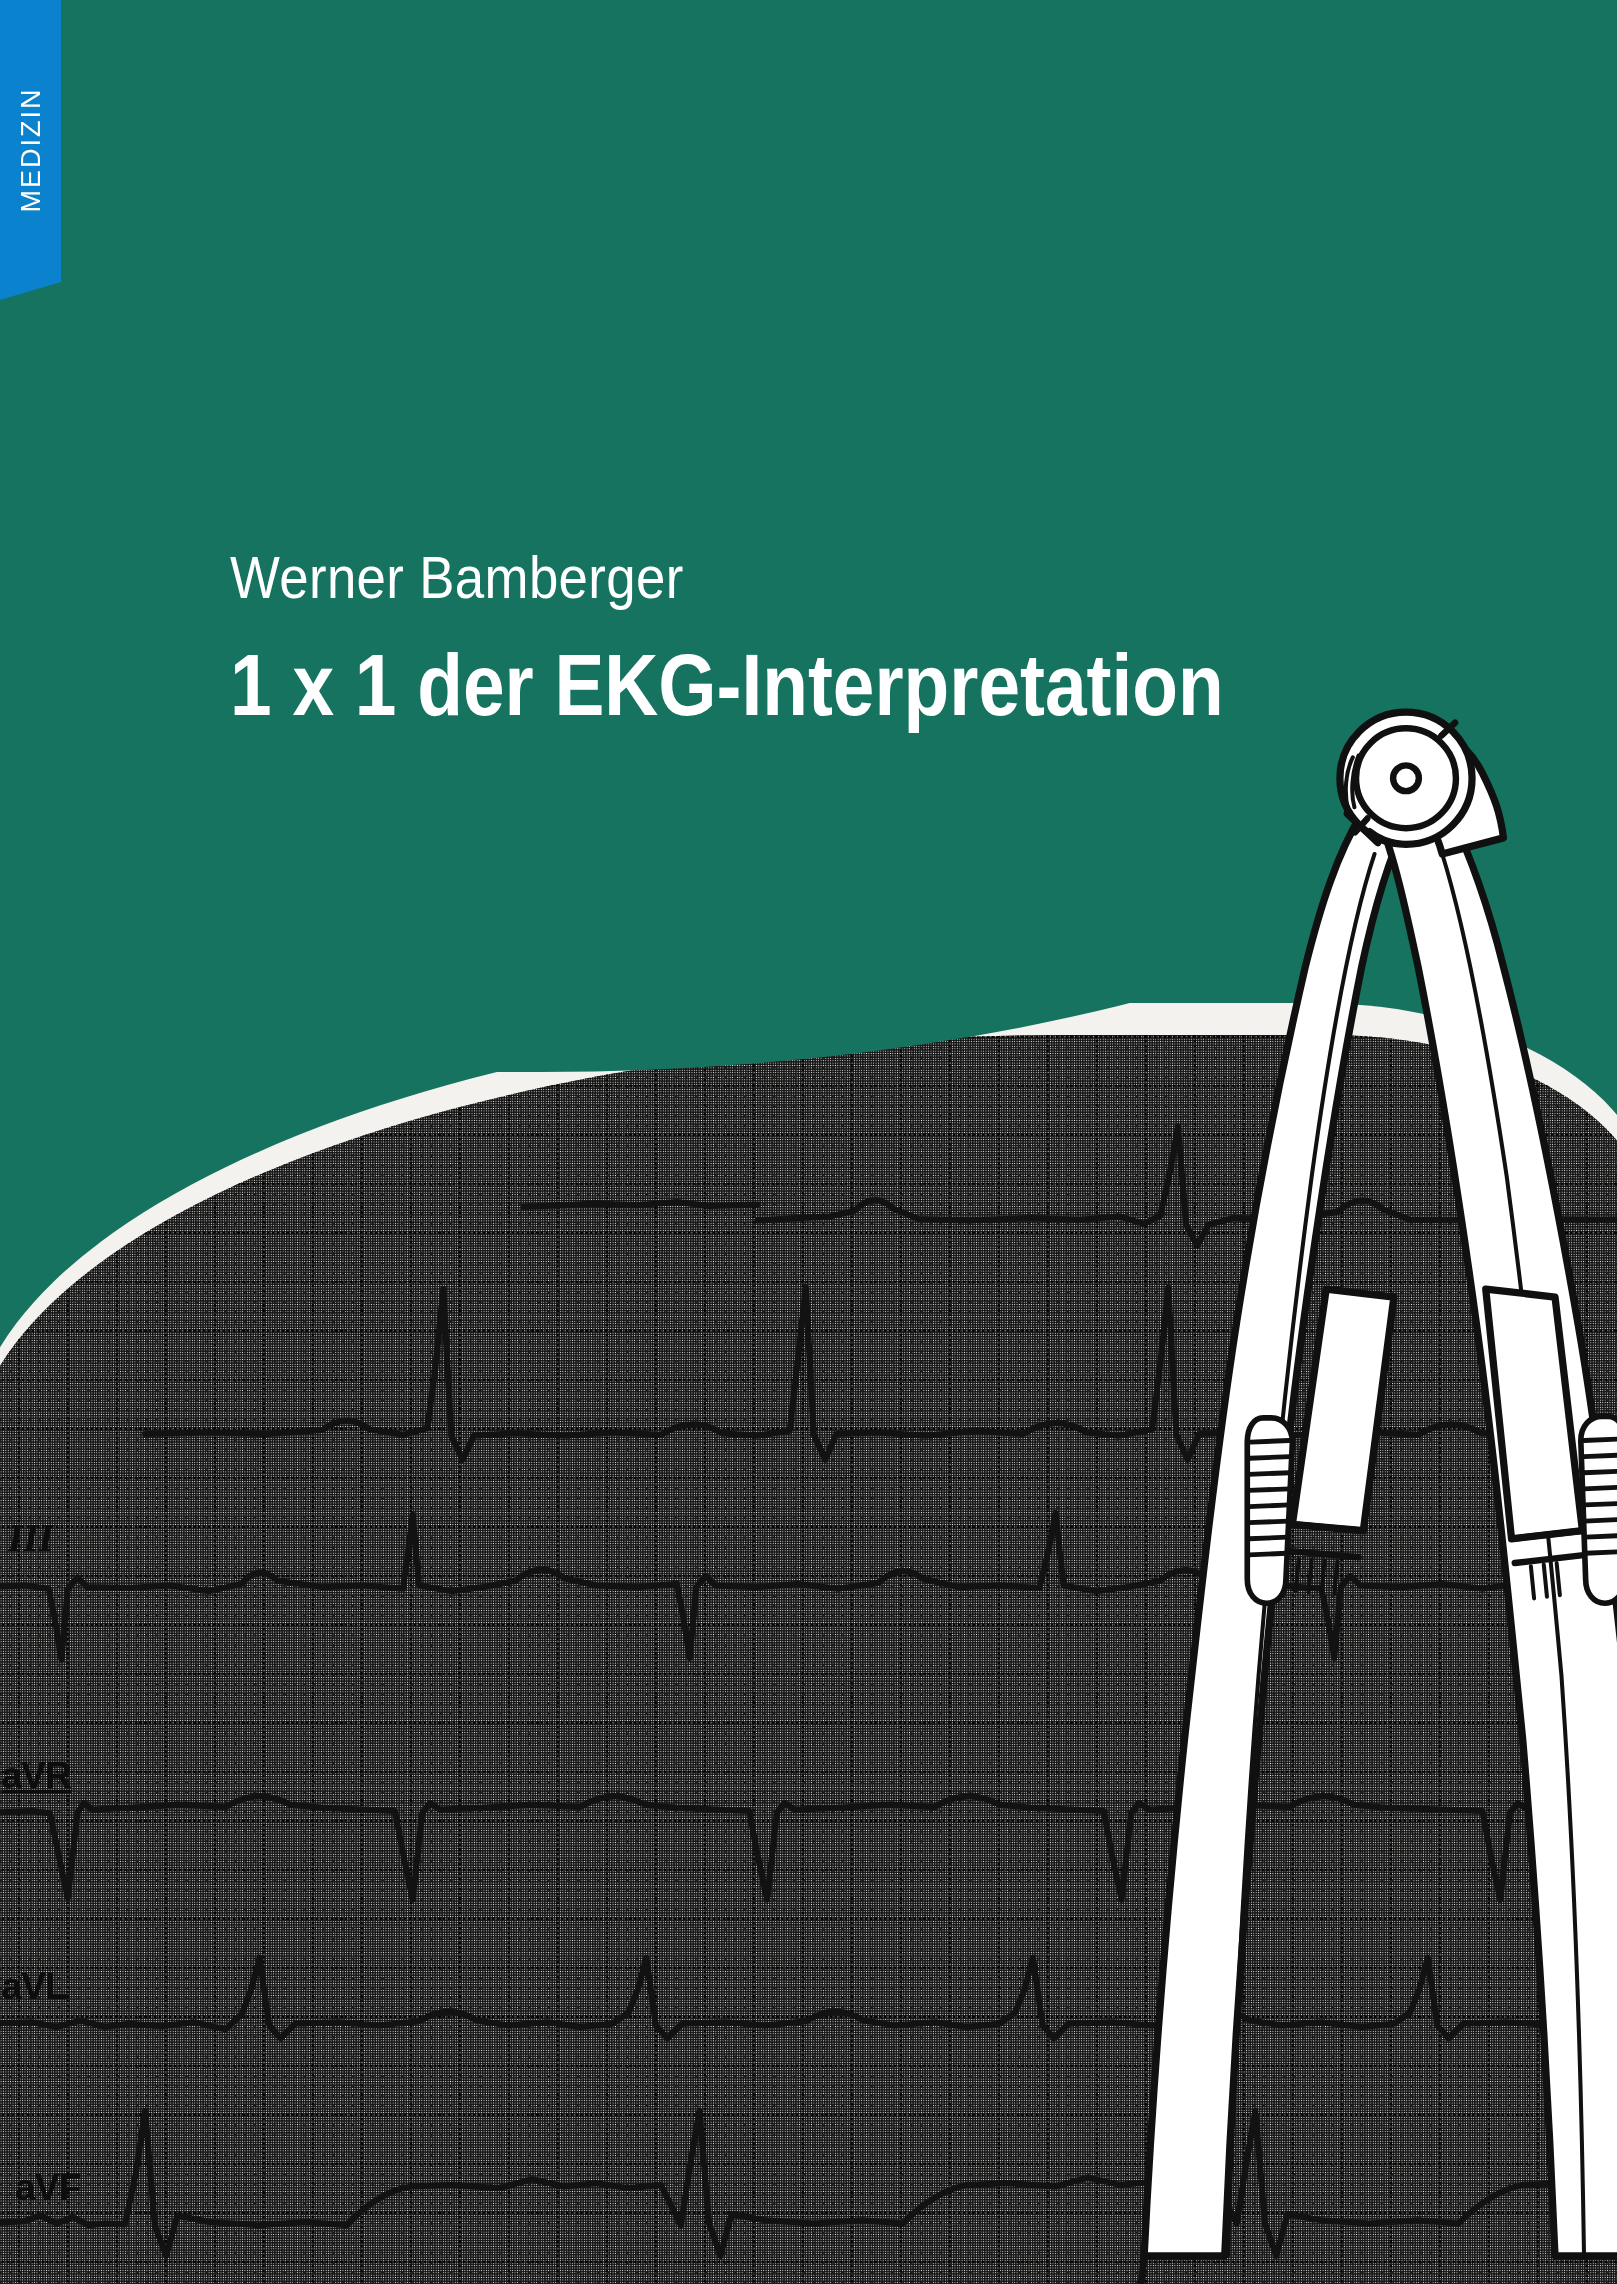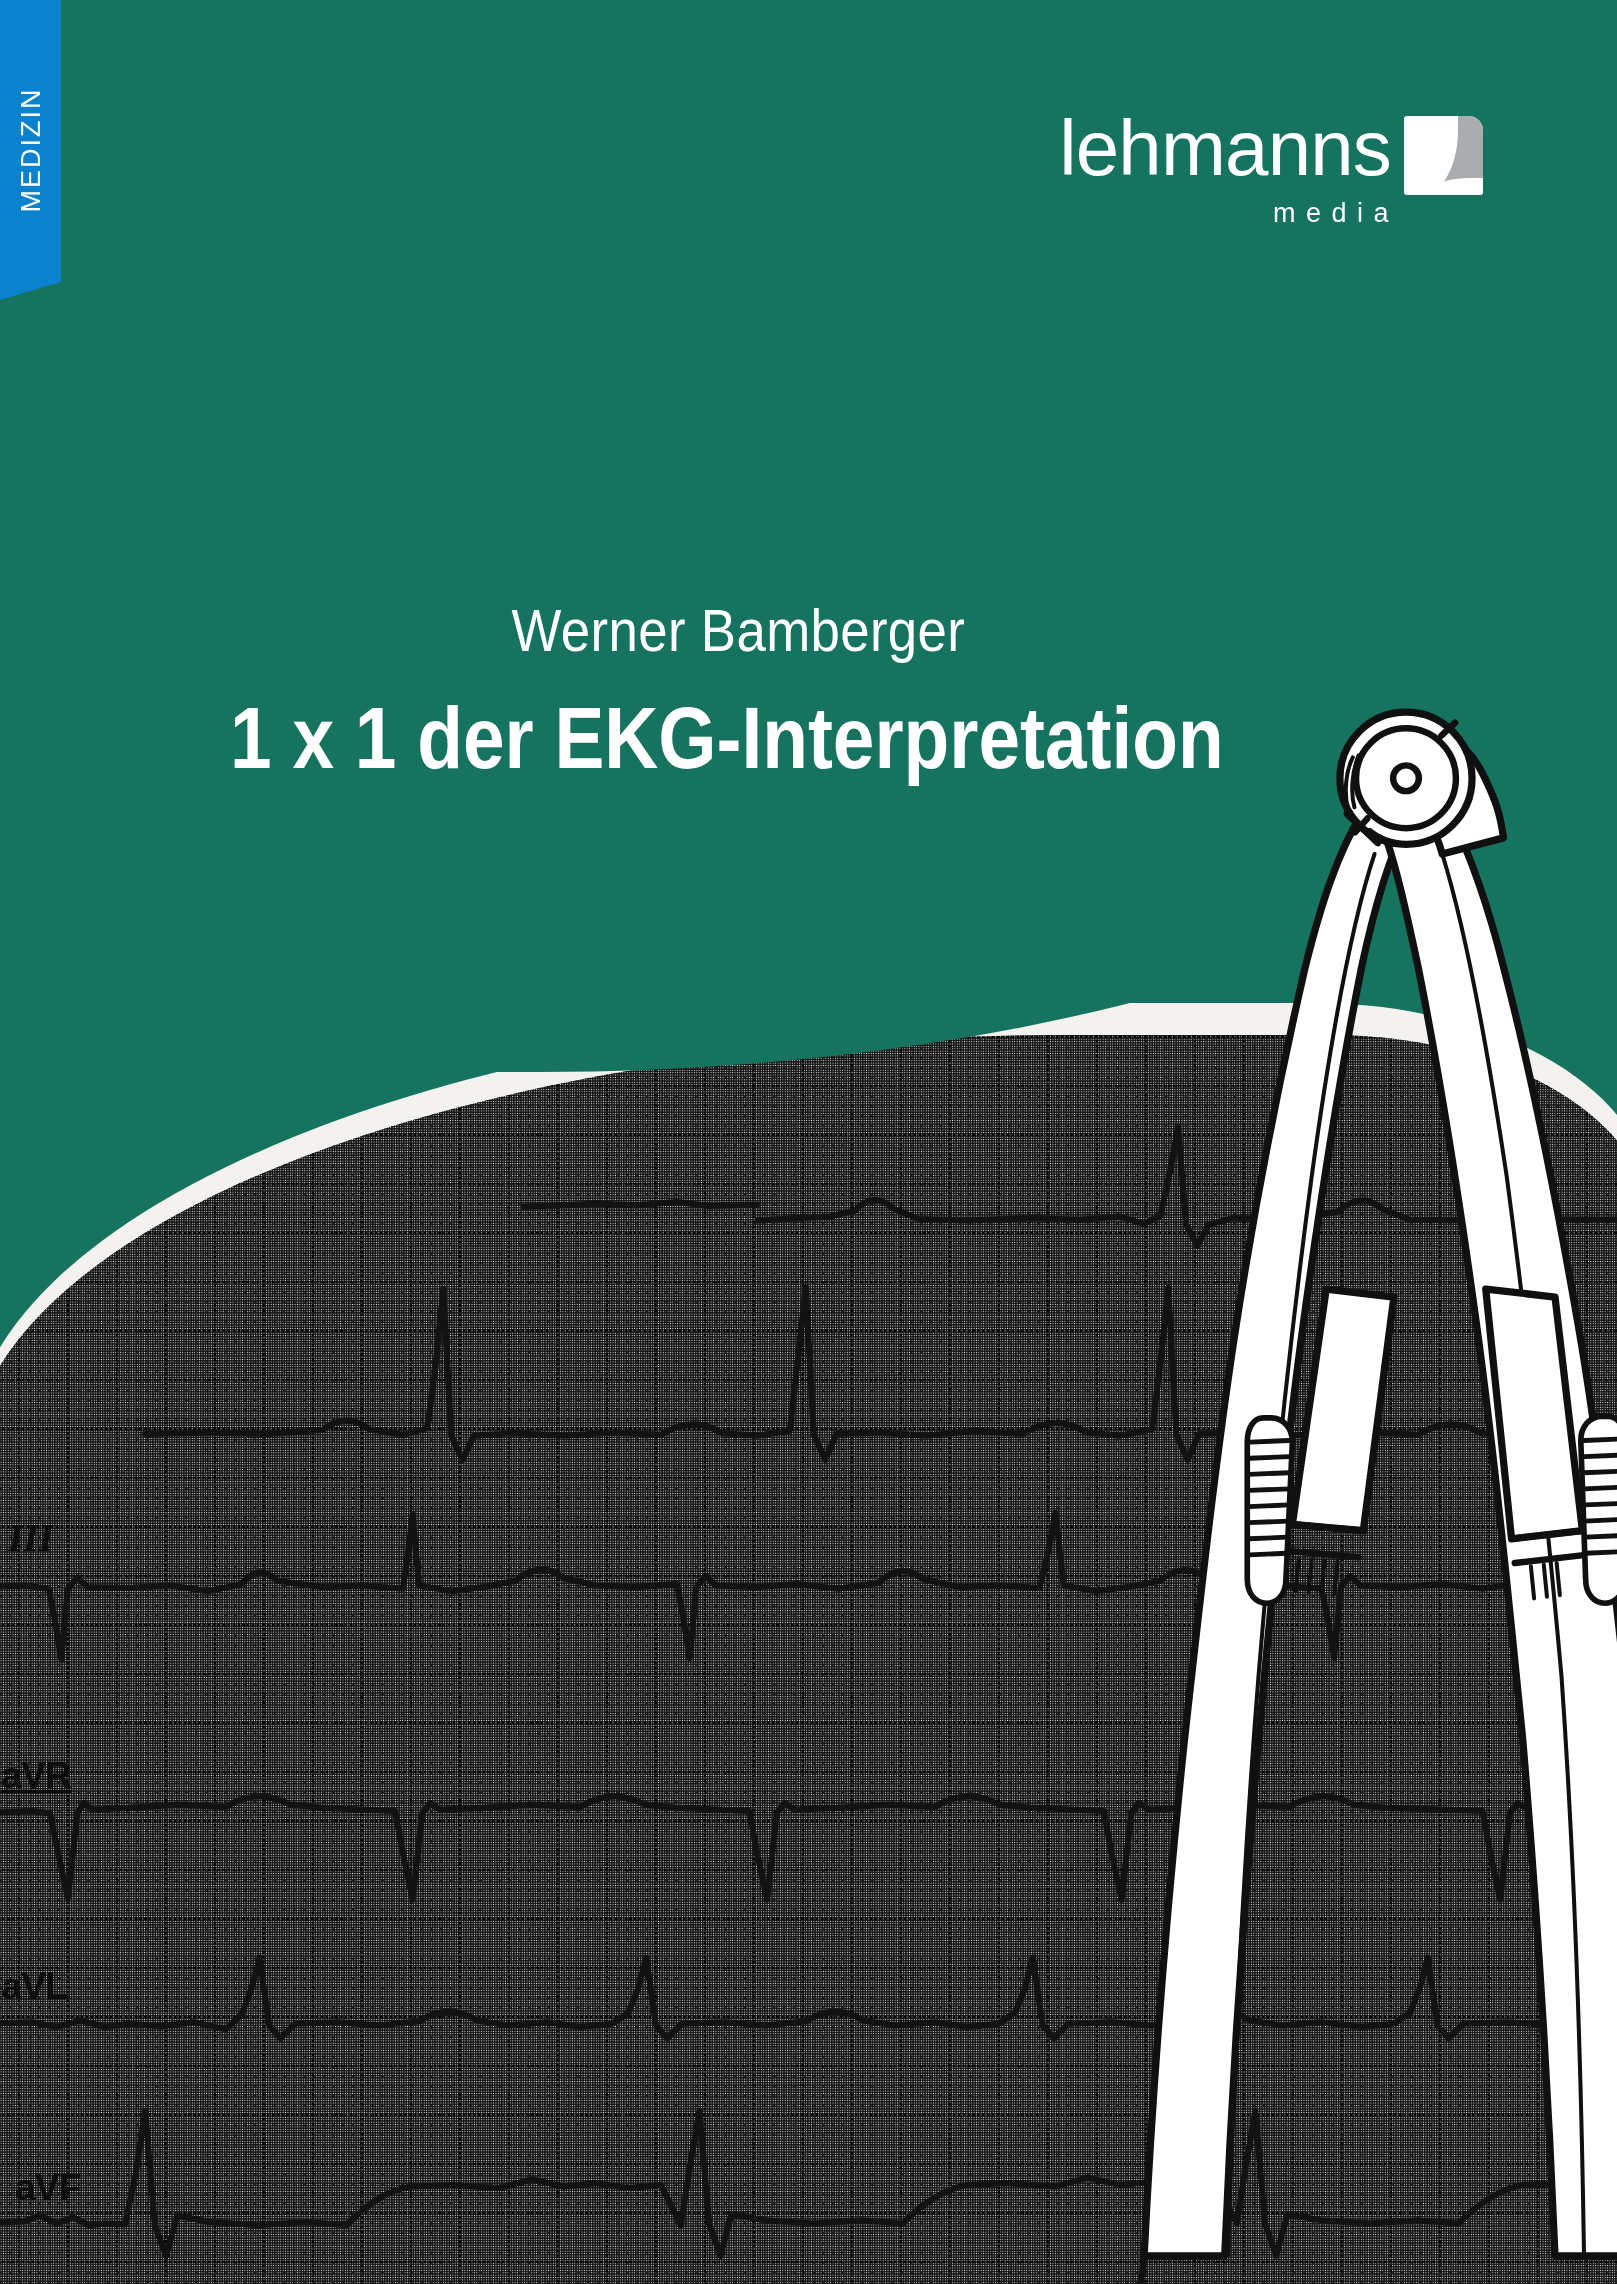--- a/index.html
+++ b/index.html
@@ -94,23 +94,22 @@
     letter-spacing: 10.5px;
     margin-top: 3.2px;
     margin-right: 84px;
     font-family: "Liberation Sans", sans-serif;
   }
 
   
   #title-block {
     position: absolute;
     left: 230px;
-    top: 596px;
+    top: 543px;
     z-index: 8;
-    text-align: center;
   }
   #author {
     color: #ffffff;
     font-size: 60px;
     font-weight: 400;
     letter-spacing: 0.4px;
     font-family: "Liberation Sans Narrow", "Liberation Sans", sans-serif;
     transform: scaleX(0.88);
     transform-origin: left center;
     white-space: nowrap;
@@ -346,31 +345,20 @@
   <div class="lead-label" style="left:1.6px; top:1755px;text-decoration:underline;">aVR</div>
   <div class="lead-label" style="left:1.6px; top:1966px;">aVL</div>
   <div class="lead-label" style="left:15px; top:2167px;">aVF</div>
 
   <div id="green-mask"></div>
 
   <div id="medizin-tab">
     <span id="medizin-label">MEDIZIN</span>
   </div>
 
-  <div id="logo">
-    <div id="logo-row">
-      <div id="logo-wordmark">lehmanns</div>
-      <div id="logo-mark">
-        <div class="page"></div>
-        <div class="curl"></div>
-        <div class="curl2"></div>
-      </div>
-    </div>
-    <div id="logo-sub">media</div>
-  </div>
 
   <div id="title-block">
     <div id="author">Werner Bamberger</div>
     <div id="booktitle">1 x 1 der EKG-Interpretation</div>
   </div>
 
   <svg id="caliper" viewBox="0 0 2008 2835">
 
     <path class="cal-fill" d="
       M 1690 1010

